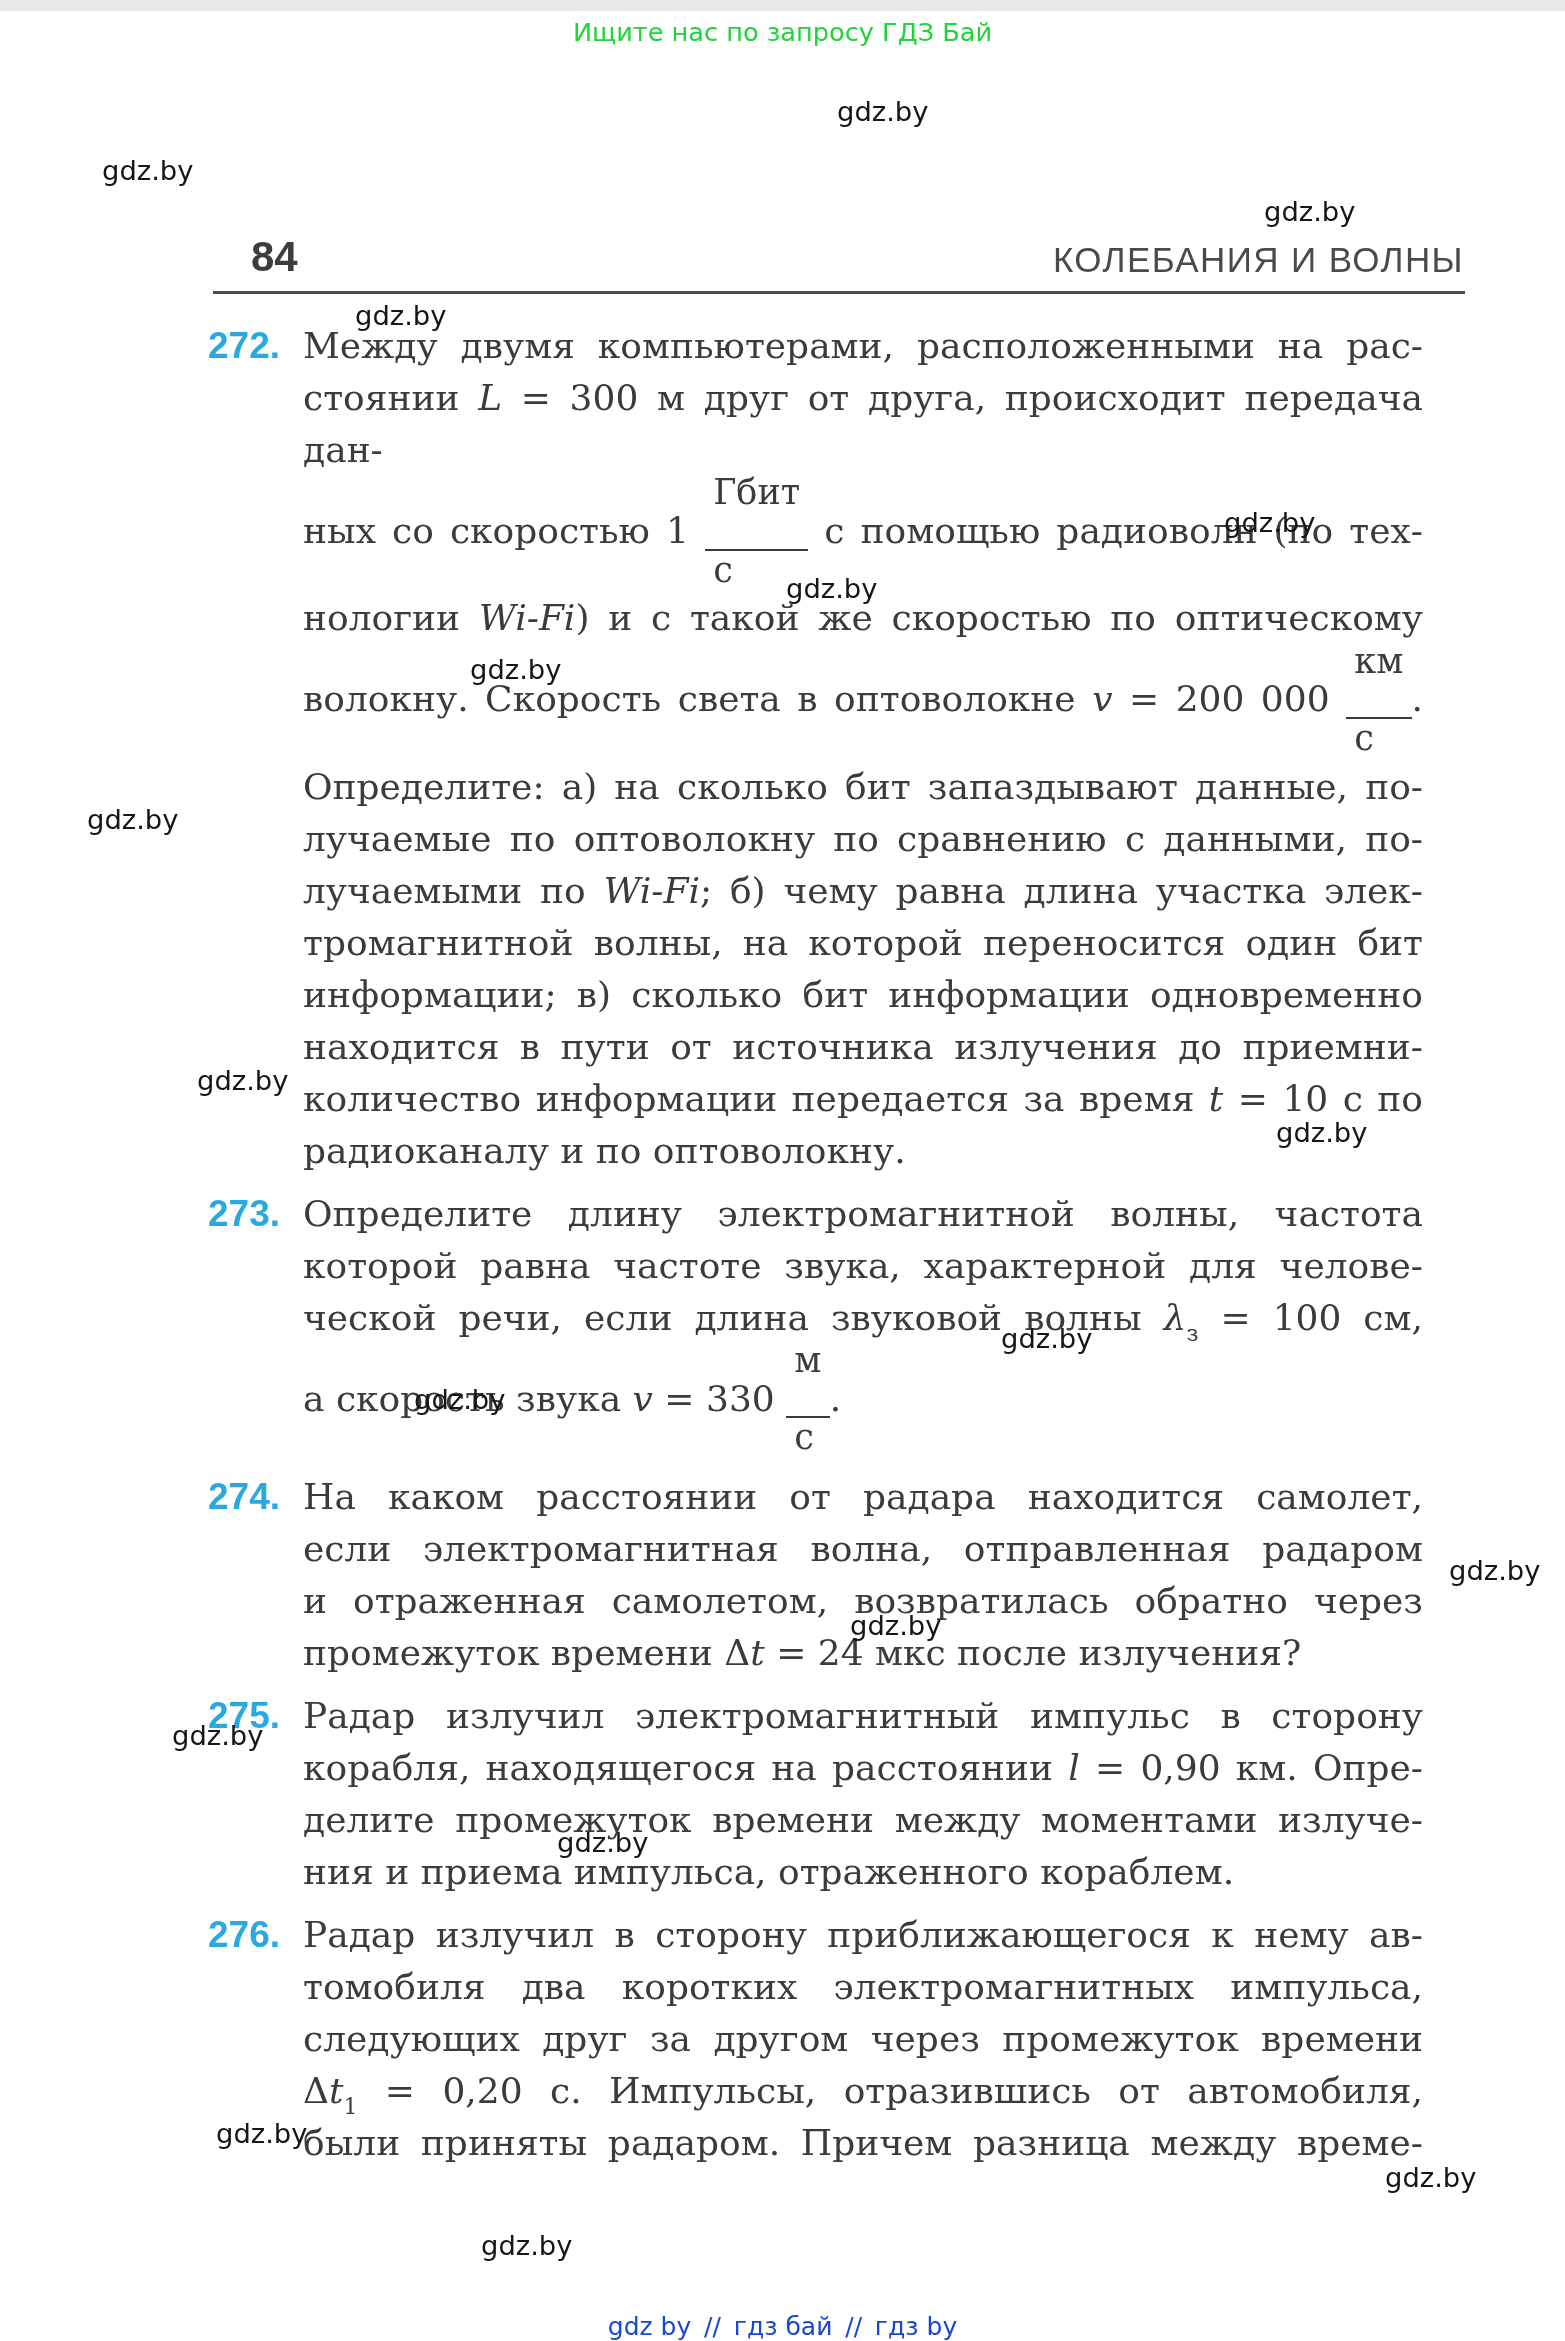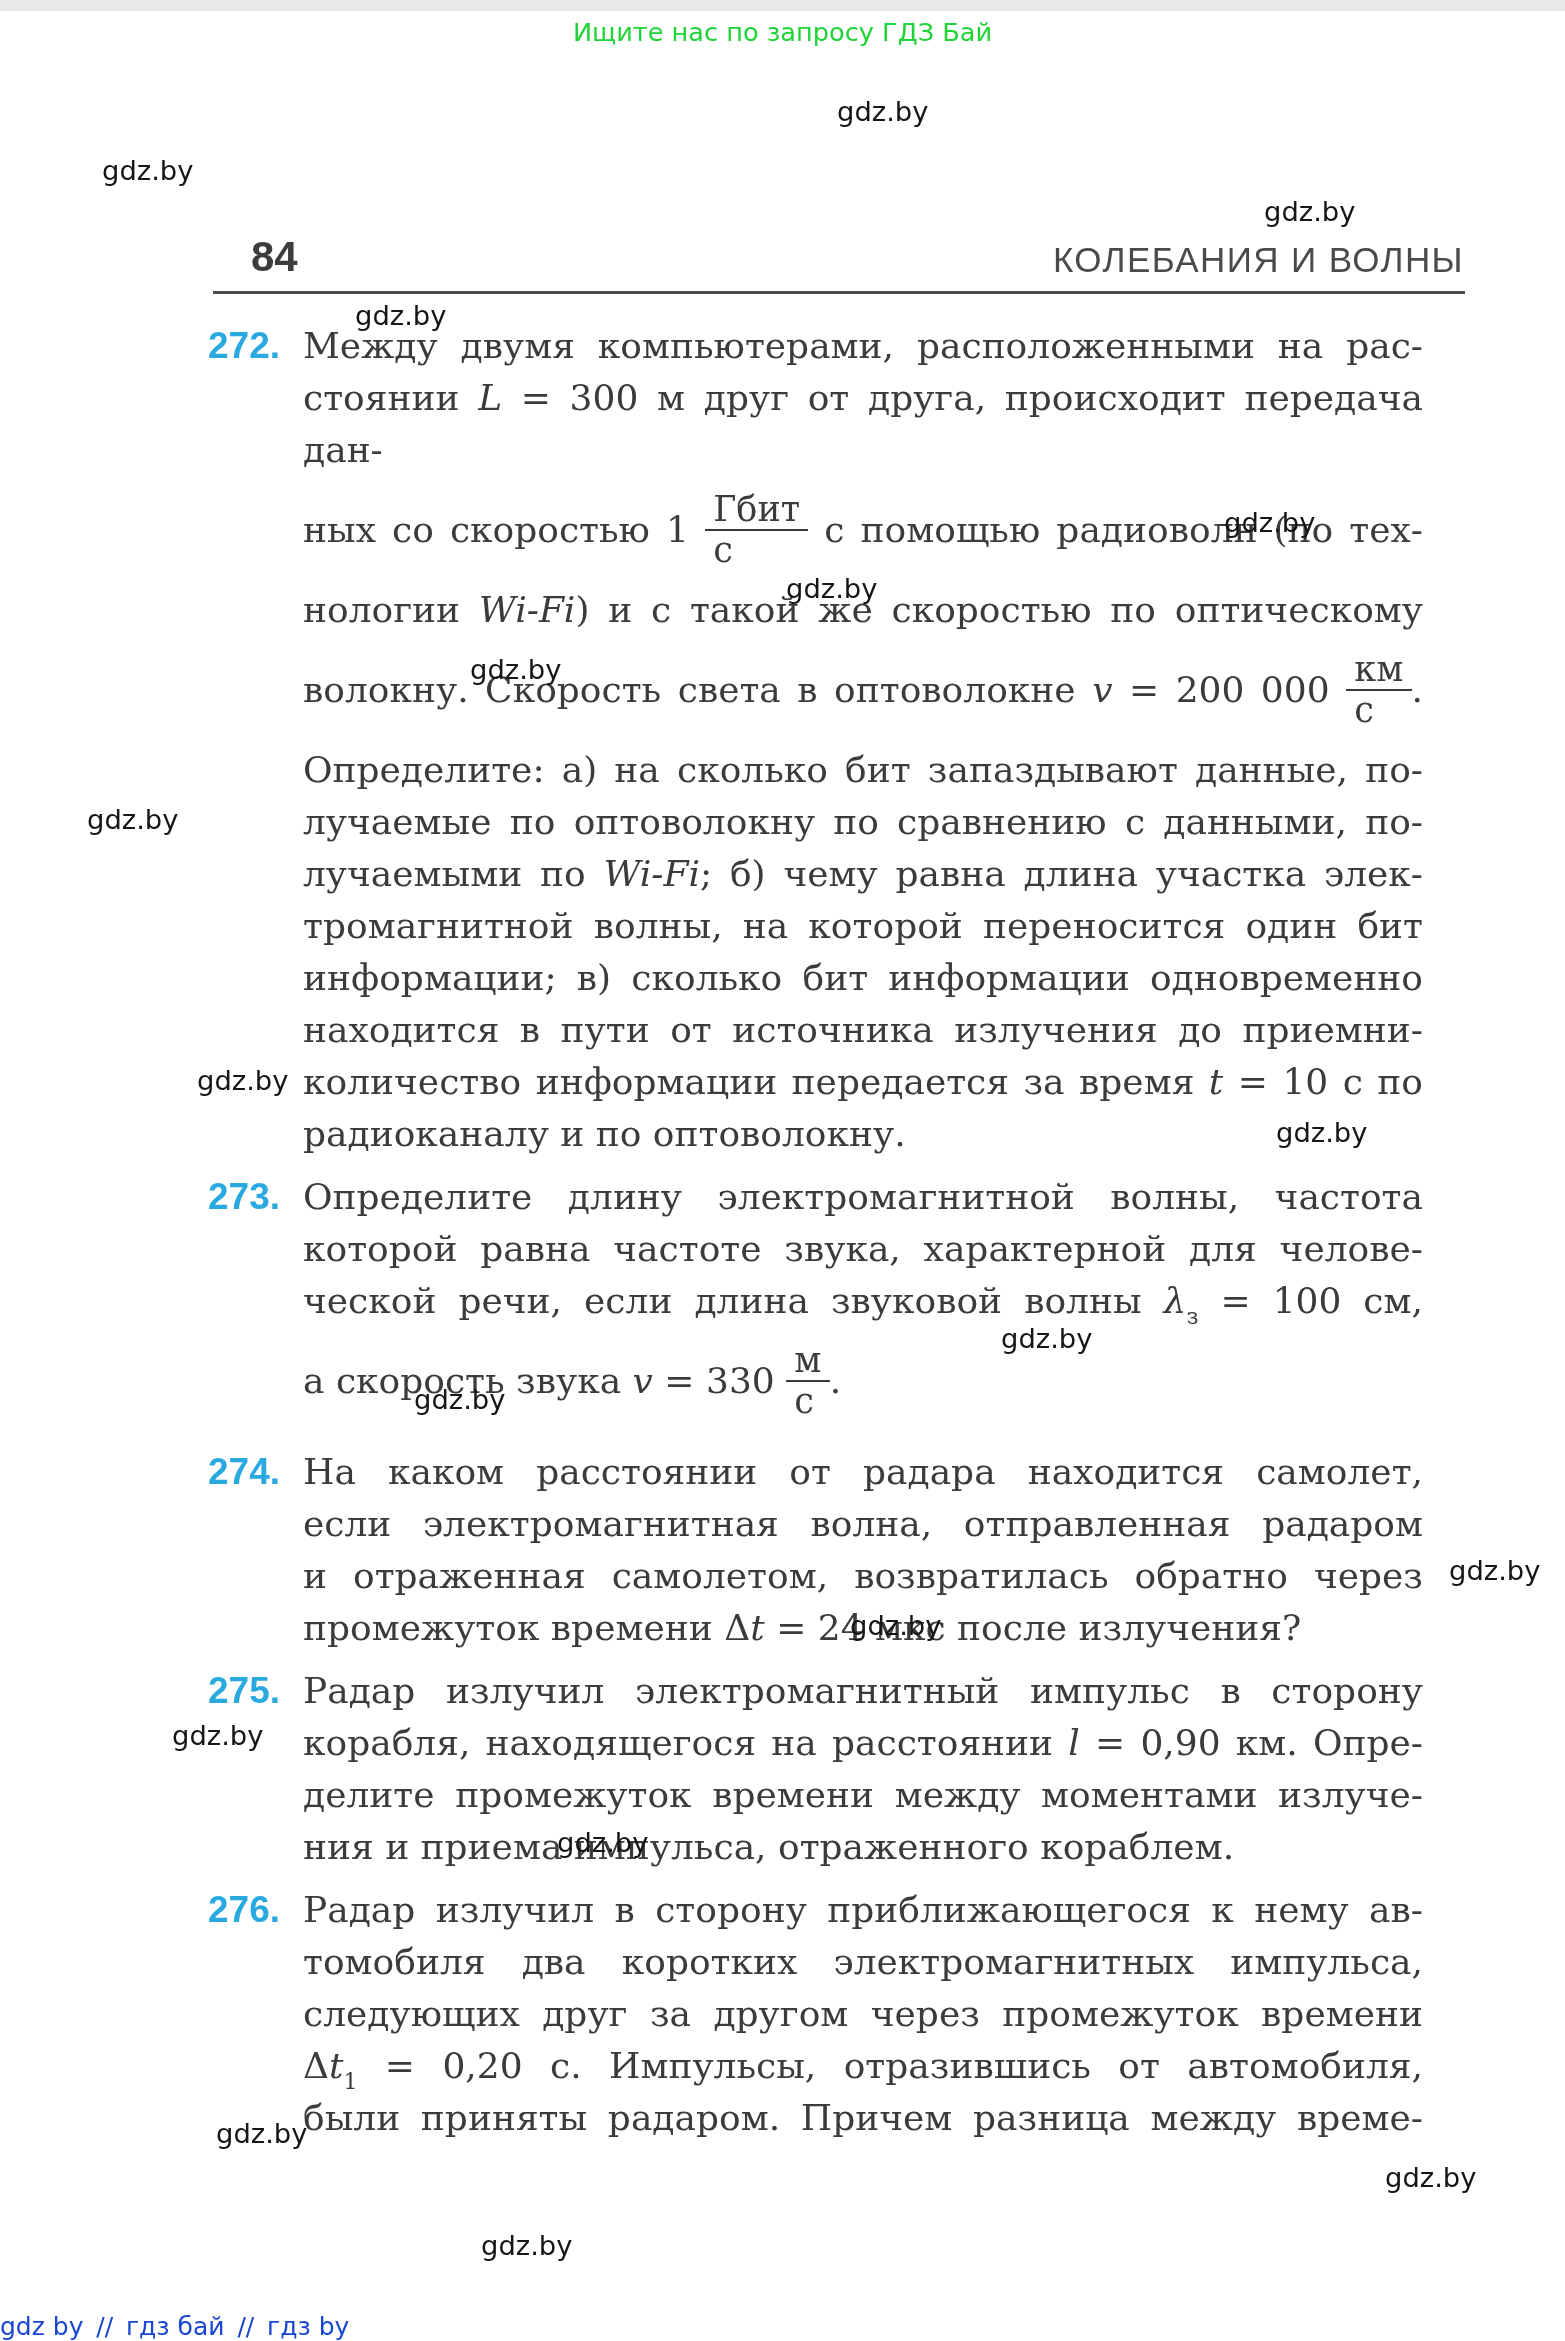--- a/index.html
+++ b/index.html
@@ -42,39 +42,39 @@
   .line {
     font-size:36px; line-height:52px; color:#3b3b3b;
     text-align:justify; text-align-last:justify;
   }
   .line.last { text-align-last:left; }
   .line.tall { line-height:108px; }
   .line i { font-style:italic; }
   .sub { font-size:22px; vertical-align:-11px; line-height:0; }
   .frac {
     display:inline-flex; flex-direction:column; vertical-align:middle;
-    text-align:center; line-height:1.12; font-size:35px; position:relative; top:-2.7px;
+    text-align:center; line-height:1.12; font-size:35px; position:relative; top:-2.7px;gap:36px;
   }
   .frac .num, .frac .den { padding:0 8.2px; }
   .frac .den { border-top:2.7px solid #3b3b3b; }
 
   
   .wm {
     position:absolute; font-family:"DejaVu Sans", sans-serif;
     font-size:27.4px; color:#161616; white-space:nowrap;
   }
 
   
   .footer-copy {
     position:absolute; left:170px; top:2171px;
     font-family:"Liberation Sans", sans-serif; font-size:42px;
     letter-spacing:0.9px; color:#f6aabc; white-space:nowrap;
   }
   .footer-links {
-    position:absolute; left:0; right:0; top:2301px; 
+    position:absolute; left:0; right:0; top:2301px; text-align:center;
     font-family:"DejaVu Sans", sans-serif; font-size:25px; color:#1946d2;
   }
   .footer-links .sep { padding:0 12.8px; }
   .footer-links a { color:#1946d2; text-decoration:none; cursor:pointer; }
 </style>
 </head>
 <body>
 
 <div class="page">
 

